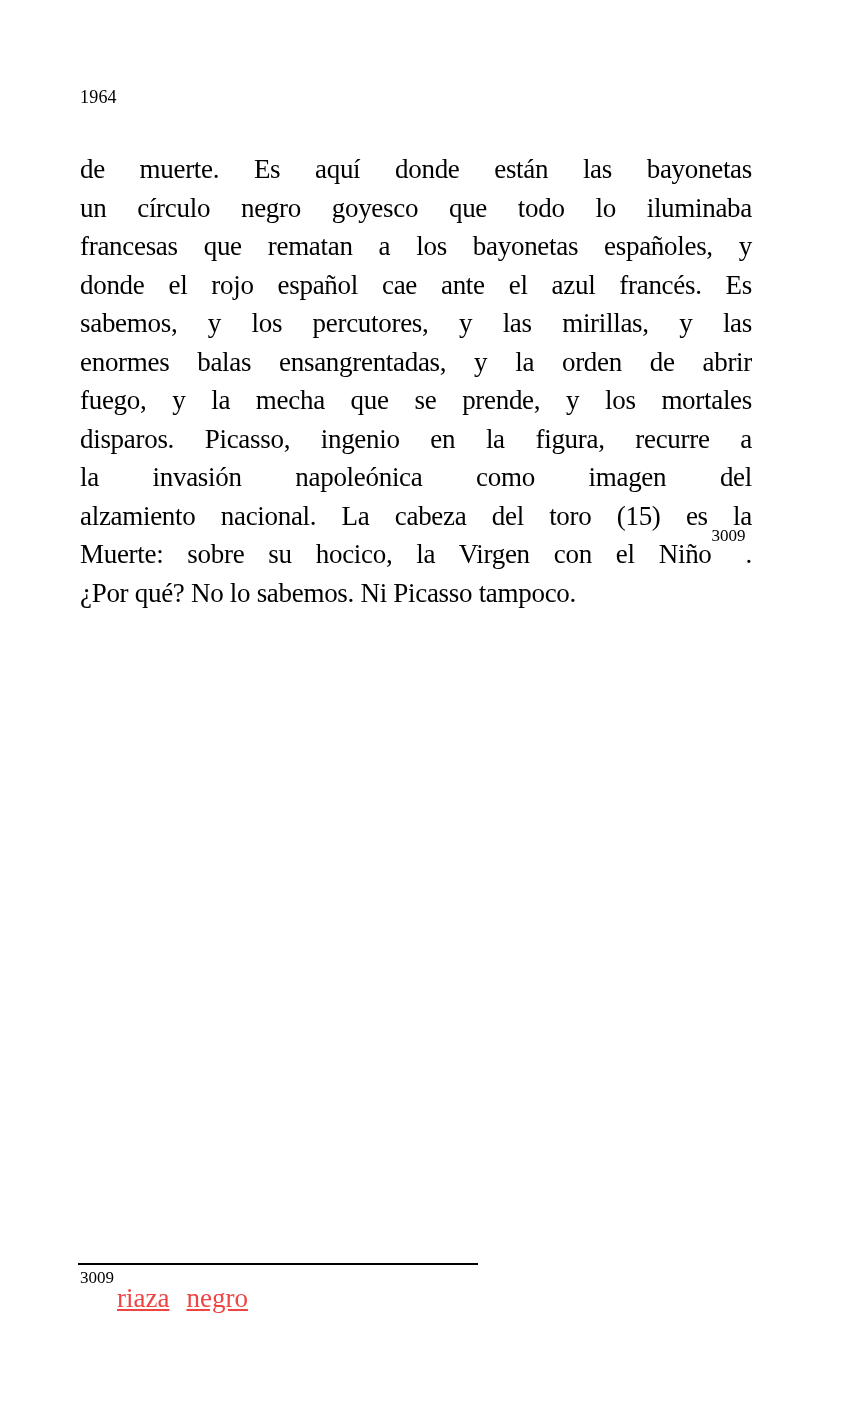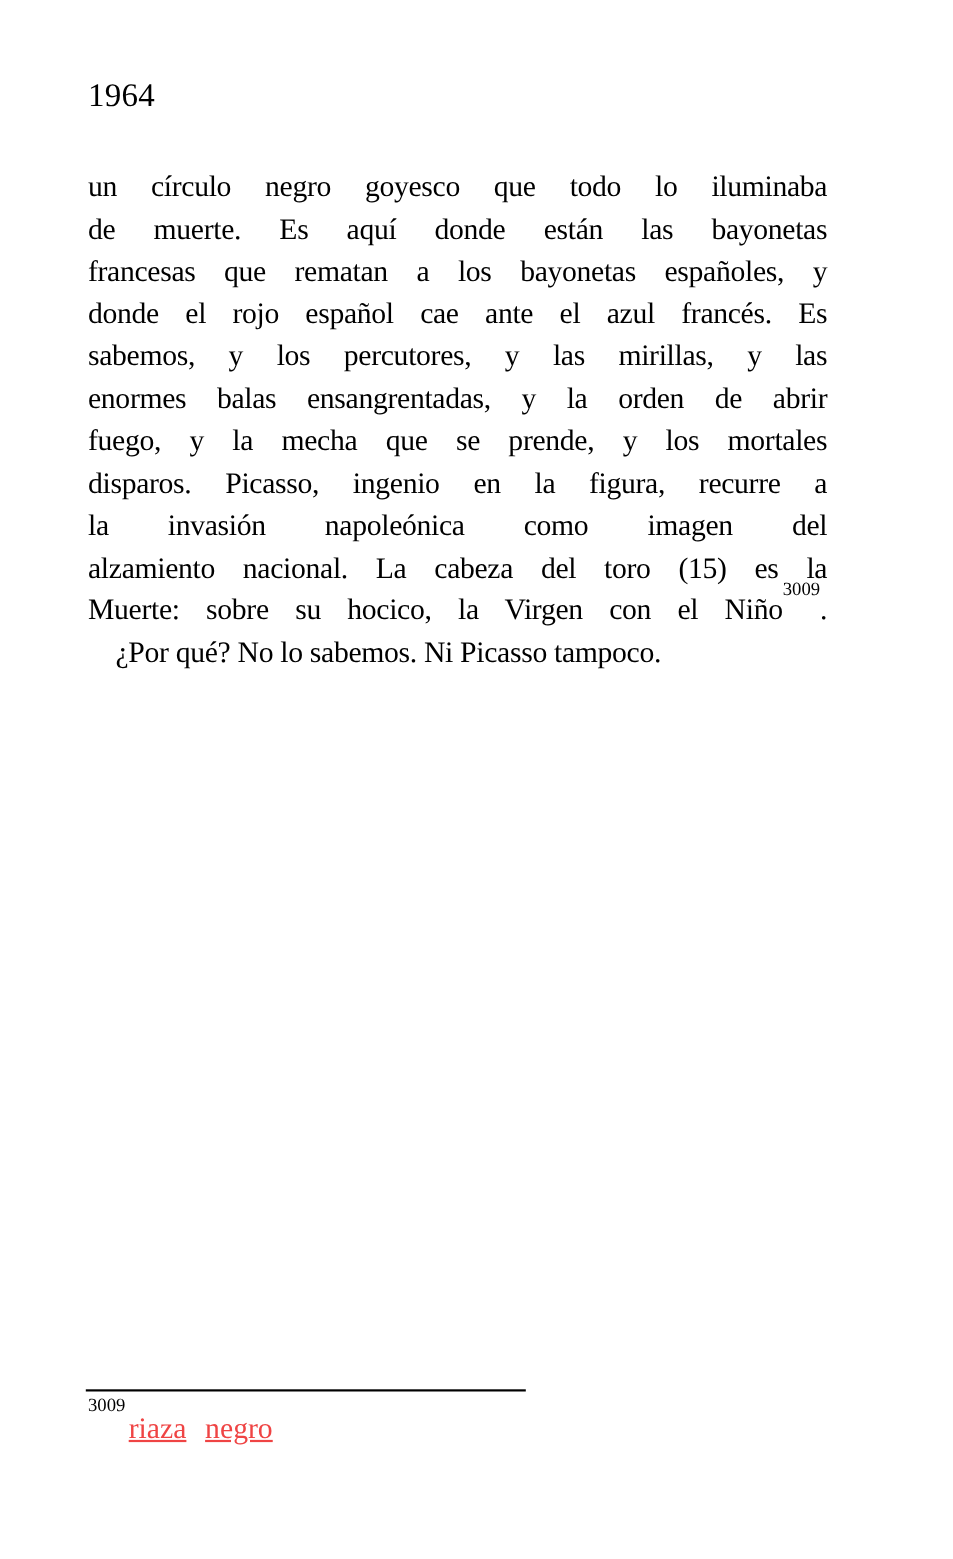--- a/index.html
+++ b/index.html
@@ -12,43 +12,42 @@
     width: 866px;
     height: 1417px;
     background: #ffffff;
     color: #000000;
     font-family: "Liberation Serif", "DejaVu Serif", serif;
     overflow: hidden;
   }
   .page-header {
     position: absolute;
     left: 80px;
-    top: 72px;
-    font-size: 30px;
+    top: 88px;
+    font-size: 18px;
     line-height: 1;
     letter-spacing: 0.2px;
   }
   .paragraph {
     position: absolute;
     left: 80px;
     top: 150px;
     width: 672px;
     font-size: 27px;
     letter-spacing: -0.3px;
   }
   .line {
     line-height: 38.5px;
     height: 38.5px;
     text-align: justify;
     text-align-last: justify;
     white-space: normal;
   }
   .line.last {
     text-align-last: left;
-    margin-left: 25px;
   }
   .body-sup {
     font-size: 17px;
     letter-spacing: 0;
     position: relative;
     top: -12px;
     line-height: 0;
   }
   .footnote-rule {
     position: absolute;
@@ -86,22 +85,22 @@
   }
 </style>
 </head>
 <body>
 
 <div class="page">
 
   <div class="page-header">1964</div>
 
   <div class="paragraph">
+    <div class="line">de muerte. Es aquí donde están las bayonetas</div>
     <div class="line">un círculo negro goyesco que todo lo iluminaba</div>
-    <div class="line">de muerte. Es aquí donde están las bayonetas</div>
     <div class="line">francesas que rematan a los bayonetas españoles, y</div>
     <div class="line">donde el rojo español cae ante el azul francés. Es</div>
     <div class="line">sabemos, y los percutores, y las mirillas, y las</div>
     <div class="line">enormes balas ensangrentadas, y la orden de abrir</div>
     <div class="line">fuego, y la mecha que se prende, y los mortales</div>
     <div class="line">disparos. Picasso, ingenio en la figura, recurre a</div>
     <div class="line">la invasión napoleónica como imagen del</div>
     <div class="line">alzamiento nacional. La cabeza del toro (15) es la</div>
     <div class="line"><span>Muerte: sobre su hocico, la Virgen con el Niño</span><sup class="body-sup">3009</sup><span>.</span></div>
     <div class="line last">¿Por qué? No lo sabemos. Ni Picasso tampoco.</div>

